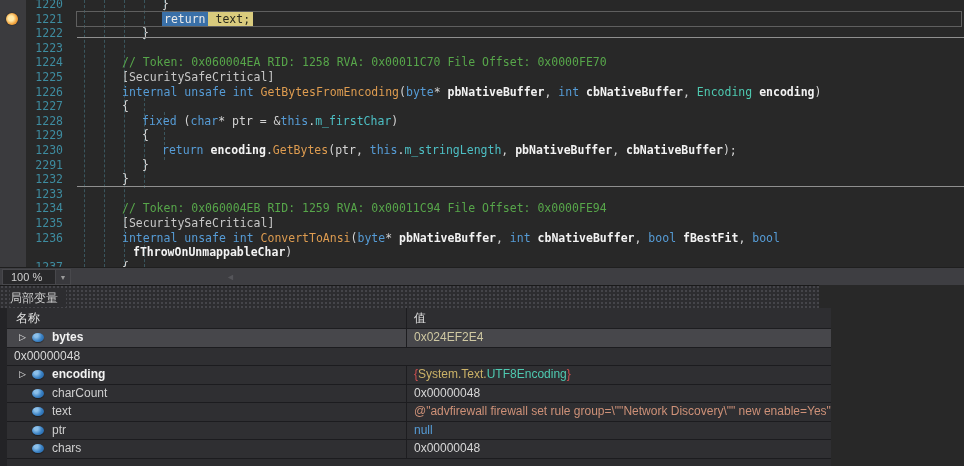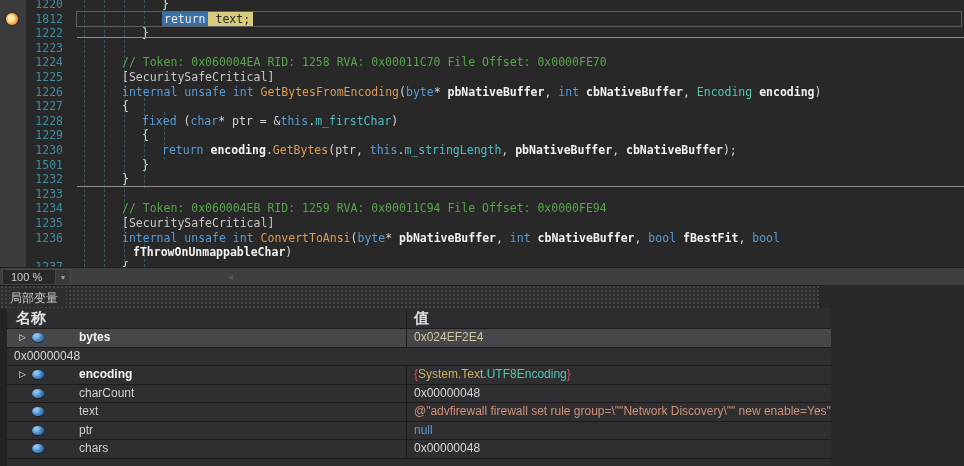--- a/index.html
+++ b/index.html
@@ -49,34 +49,34 @@
   .locals-title { position: relative; height: 23px; background: #2d2d30;
     background-image: radial-gradient(#45454a 0.9px, transparent 1px);
     background-size: 4px 4px; background-position: 0 7px;
     border-top: 1px solid #1a1a1a; }
   .locals-title span { position: absolute; left: 10px; top: 4px; font-size: 12px; color: #cccccc;
     background: #2d2d30; padding-right: 8px; }
   .locals-body { display: flex; }
   .left-strip { width: 7px; background: #232326; flex: 0 0 7px; }
   .grid { flex: 1 1 auto; }
   .lheader { display: flex; height: 21px; background: #2e2e31; border-bottom: 1px solid #1d1d20;
-    color: #e0e0e0; font-size: 15px; line-height: 20px; font-weight: bold; }
+    color: #e0e0e0; font-size: 12px; line-height: 20px; }
   .lheader .hname { width: 400px; flex: 0 0 400px; padding-left: 9px; border-right: 1px solid #1d1d20; }
   .lheader .hval { flex: 1 1 auto; padding-left: 7px; }
   .lrow { display: flex; height: 18.5px; background: #2f2f32; border-bottom: 1px solid #1c1c1f;
     font-size: 12px; line-height: 17.5px; }
   .lrow.selected { background: #47474b; }
   .lrow .cname { width: 400px; flex: 0 0 400px; display: flex; align-items: center;
     border-right: 1px solid #1d1d20; overflow: hidden; }
   .lrow .cval { flex: 1 1 auto; padding-left: 7px; white-space: pre; overflow: hidden; }
   .expander { width: 13px; flex: 0 0 13px; margin-left: 12px; color: #e8e8e8; font-size: 9px; text-align: left; }
   .varicon { width: 12px; height: 9px; flex: 0 0 12px; margin-right: 8px; border-radius: 50%;
     background: radial-gradient(circle at 35% 28%, #8cc0ea 0 18%, #3b82c4 55%, #1c5a9c 100%);
     box-shadow: 0 1px 1px #00000066; }
-  .vname { color: #cfcfcf; margin-left: 27px; }
+  .vname { color: #cfcfcf; }
   .vname.bold { color: #f2f2f2; font-weight: bold; }
   .v-vtan { color: #cfc8a2; }
   .v-vnum { color: #d8d8d8; }
   .v-vred { color: #cd4f4f; }
   .v-vyel { color: #cbb267; }
   .v-vteal { color: #4ec9b0; }
   .v-vstr { color: #ce9178; }
   .v-vkw { color: #569cd6; text-align: right; }
   .locals-footer { height: 7px; background: #2c2c2f; }
 </style>
@@ -89,31 +89,31 @@
   <div class="guide" style="left:104px; top:0; height:267px;"></div>
   <div class="guide" style="left:124px; top:0; height:267px;"></div>
   <div class="guide" style="left:144px; top:0; height:40px;"></div>
   <div class="guide" style="left:144px; top:98px; height:90px;"></div>
   <div class="guide" style="left:144px; top:240px; height:27px;"></div>
   <div class="guide" style="left:164px; top:0; height:26px;"></div>
   <div class="guide" style="left:164px; top:112px; height:48px;"></div>
 
   <div class="lines-wrap">
       <div class="crow"><div class="gut"></div><div class="lnum">1220</div><div class="codecell" style="padding-left: 86px;"><span class="tk-pl">}</span></div></div>
-      <div class="crow"><div class="gut"><span class="marker"></span></div><div class="lnum">1812</div><div class="codecell" style="padding-left: 86px;"><span class="tk-selb">return</span><span class="tk-cury"> text;</span></div></div>
+      <div class="crow"><div class="gut"><span class="marker"></span></div><div class="lnum">1221</div><div class="codecell" style="padding-left: 86px;"><span class="tk-selb">return</span><span class="tk-cury"> text;</span></div></div>
       <div class="crow"><div class="gut"></div><div class="lnum">1222</div><div class="codecell" style="padding-left: 66px;"><span class="tk-pl">}</span></div></div>
       <div class="crow"><div class="gut"></div><div class="lnum">1223</div><div class="codecell" style="padding-left: 46px;"></div></div>
       <div class="crow"><div class="gut"></div><div class="lnum">1224</div><div class="codecell" style="padding-left: 46px;"><span class="tk-cm">// Token: 0x060004EA RID: 1258 RVA: 0x00011C70 File Offset: 0x0000FE70</span></div></div>
       <div class="crow"><div class="gut"></div><div class="lnum">1225</div><div class="codecell" style="padding-left: 46px;"><span class="tk-at">[SecuritySafeCritical]</span></div></div>
       <div class="crow"><div class="gut"></div><div class="lnum">1226</div><div class="codecell" style="padding-left: 46px;"><span class="tk-kw">internal</span><span class="tk-pl"> </span><span class="tk-kw">unsafe</span><span class="tk-pl"> </span><span class="tk-kw">int</span><span class="tk-pl"> </span><span class="tk-mth">GetBytesFromEncoding</span><span class="tk-pl">(</span><span class="tk-kw">byte</span><span class="tk-pl">* </span><span class="tk-bd">pbNativeBuffer</span><span class="tk-pl">, </span><span class="tk-kw">int</span><span class="tk-pl"> </span><span class="tk-bd">cbNativeBuffer</span><span class="tk-pl">, </span><span class="tk-ty">Encoding</span><span class="tk-pl"> </span><span class="tk-bd">encoding</span><span class="tk-pl">)</span></div></div>
       <div class="crow"><div class="gut"></div><div class="lnum">1227</div><div class="codecell" style="padding-left: 46px;"><span class="tk-pl">{</span></div></div>
       <div class="crow"><div class="gut"></div><div class="lnum">1228</div><div class="codecell" style="padding-left: 66px;"><span class="tk-kw">fixed</span><span class="tk-pl"> (</span><span class="tk-kw">char</span><span class="tk-pl">* ptr = &amp;</span><span class="tk-kw">this</span><span class="tk-pl">.</span><span class="tk-fld">m_firstChar</span><span class="tk-pl">)</span></div></div>
       <div class="crow"><div class="gut"></div><div class="lnum">1229</div><div class="codecell" style="padding-left: 66px;"><span class="tk-pl">{</span></div></div>
       <div class="crow"><div class="gut"></div><div class="lnum">1230</div><div class="codecell" style="padding-left: 86px;"><span class="tk-kw">return</span><span class="tk-pl"> </span><span class="tk-bd">encoding</span><span class="tk-pl">.</span><span class="tk-mth">GetBytes</span><span class="tk-pl">(ptr, </span><span class="tk-kw">this</span><span class="tk-pl">.</span><span class="tk-fld">m_stringLength</span><span class="tk-pl">, </span><span class="tk-bd">pbNativeBuffer</span><span class="tk-pl">, </span><span class="tk-bd">cbNativeBuffer</span><span class="tk-pl">);</span></div></div>
-      <div class="crow"><div class="gut"></div><div class="lnum">1501</div><div class="codecell" style="padding-left: 66px;"><span class="tk-pl">}</span></div></div>
+      <div class="crow"><div class="gut"></div><div class="lnum">2291</div><div class="codecell" style="padding-left: 66px;"><span class="tk-pl">}</span></div></div>
       <div class="crow"><div class="gut"></div><div class="lnum">1232</div><div class="codecell" style="padding-left: 46px;"><span class="tk-pl">}</span></div></div>
       <div class="crow"><div class="gut"></div><div class="lnum">1233</div><div class="codecell" style="padding-left: 46px;"></div></div>
       <div class="crow"><div class="gut"></div><div class="lnum">1234</div><div class="codecell" style="padding-left: 46px;"><span class="tk-cm">// Token: 0x060004EB RID: 1259 RVA: 0x00011C94 File Offset: 0x0000FE94</span></div></div>
       <div class="crow"><div class="gut"></div><div class="lnum">1235</div><div class="codecell" style="padding-left: 46px;"><span class="tk-at">[SecuritySafeCritical]</span></div></div>
       <div class="crow"><div class="gut"></div><div class="lnum">1236</div><div class="codecell" style="padding-left: 46px;"><span class="tk-kw">internal</span><span class="tk-pl"> </span><span class="tk-kw">unsafe</span><span class="tk-pl"> </span><span class="tk-kw">int</span><span class="tk-pl"> </span><span class="tk-mth">ConvertToAnsi</span><span class="tk-pl">(</span><span class="tk-kw">byte</span><span class="tk-pl">* </span><span class="tk-bd">pbNativeBuffer</span><span class="tk-pl">, </span><span class="tk-kw">int</span><span class="tk-pl"> </span><span class="tk-bd">cbNativeBuffer</span><span class="tk-pl">, </span><span class="tk-kw">bool</span><span class="tk-pl"> </span><span class="tk-bd">fBestFit</span><span class="tk-pl">, </span><span class="tk-kw">bool</span></div></div>
       <div class="crow"><div class="gut"></div><div class="lnum"></div><div class="codecell" style="padding-left: 57px;"><span class="tk-bd">fThrowOnUnmappableChar</span><span class="tk-pl">)</span></div></div>
       <div class="crow"><div class="gut"></div><div class="lnum">1237</div><div class="codecell" style="padding-left: 46px;"><span class="tk-pl">{</span></div></div>
     </div>
 
   <div class="sep-line" style="top:37px;"></div>

